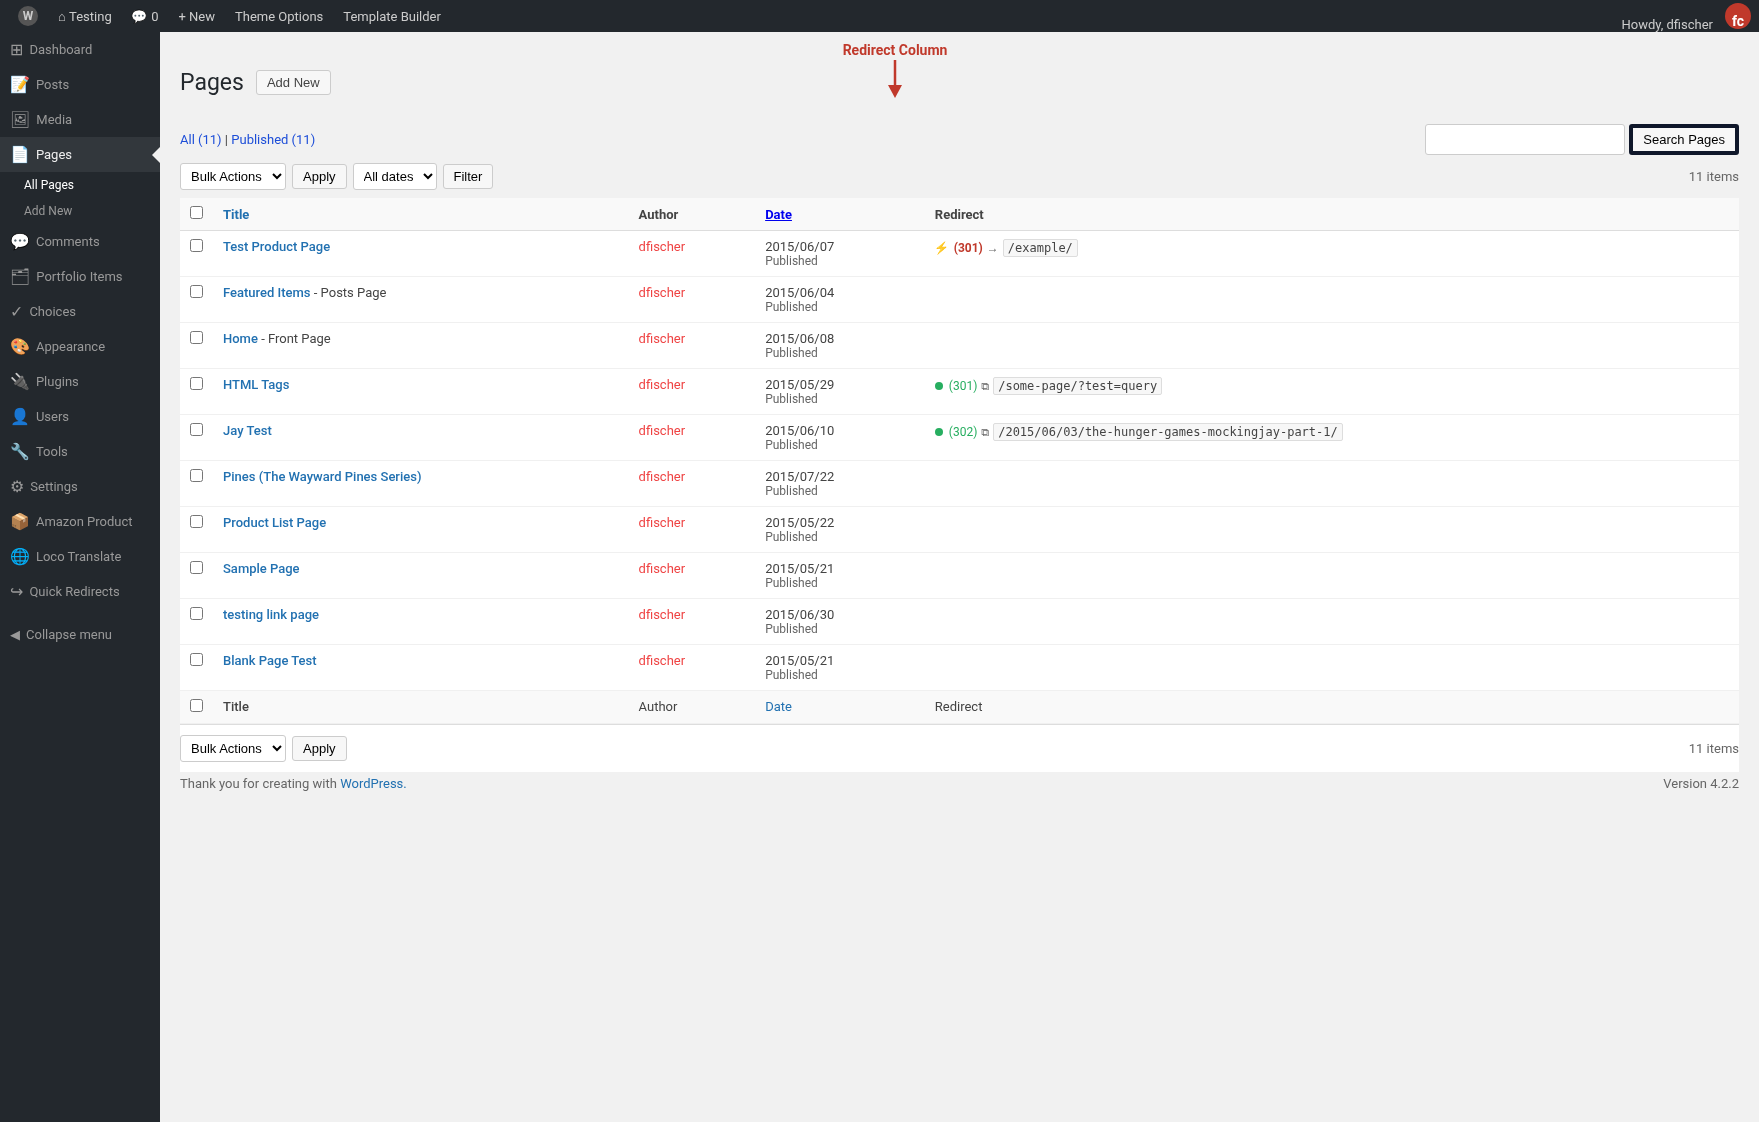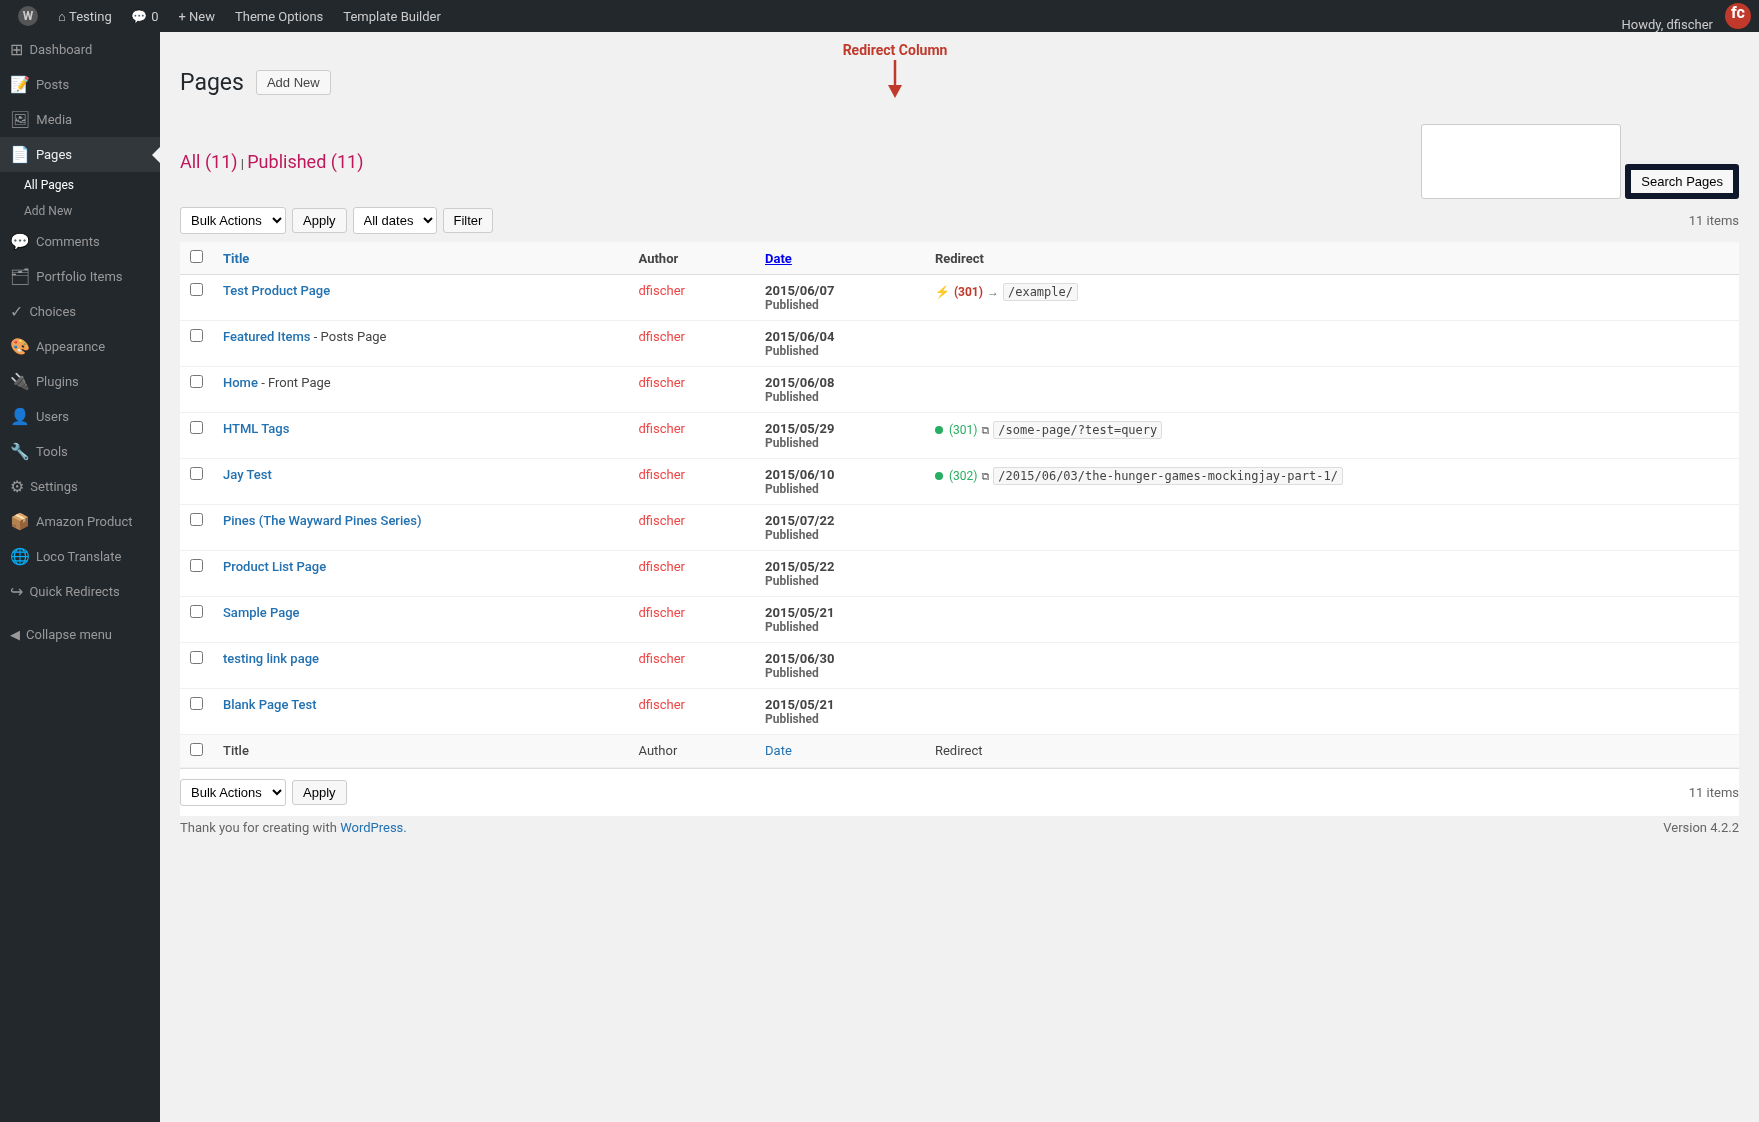--- a/index.html
+++ b/index.html
@@ -44,22 +44,22 @@
       margin-left: auto;
       display: flex;
       align-items: center;
     }
     .howdy-text { color: #ccc; font-size: 13px; padding: 0 8px; margin-top: 16px; }
     .fc-avatar {
       background: #c0392b;
       color: #fff;
       width: 26px; height: 26px;
       border-radius: 50%;
-      display: flex; align-items: flex-start; justify-content: center;
-      font-size: 16px; font-weight: bold;
+      display: flex; align-items: flex-end; justify-content: center;
+      font-size: 14px; font-weight: bold;
       margin-left: 4px;
     }
 
     
     #layout {
       display: flex;
       margin-top: 32px;
       min-height: calc(100vh - 32px);
     }
 
@@ -163,38 +163,37 @@
       margin: 2px auto 0 auto;
     }
 
     
     #filter-bar {
       display: flex;
       align-items: center;
       justify-content: space-between;
       margin-bottom: 8px;
     }
-    .page-counts a { color: #be185d; text-decoration: none; font-size: 18px; }
+    .page-counts a { color: #1d4ed8; text-decoration: none; font-size: 13px; }
     .page-counts span { color: #444; font-size: 13px; }
     .search-area { display: flex; gap: 4px; }
     .search-input {
       border: 1px solid #ccc;
       border-radius: 3px;
       padding: 4px 8px;
       font-size: 13px;
       width: 200px;
     }
     .search-btn {
       background: #f7f7f7;
-      border: 6px solid #0f172a;
+      border: 4px solid #0f172a;
       border-radius: 3px;
       padding: 4px 10px;
       font-size: 13px;
       cursor: pointer;
-      margin-top: 40px;
     }
 
     
     #toolbar {
       display: flex;
       align-items: center;
       gap: 6px;
       margin-bottom: 8px;
     }
     .bulk-select {
@@ -240,21 +239,21 @@
     #pages-table th.col-title a { color: #2271b1; text-decoration: none; }
     #pages-table td {
       padding: 8px 10px;
       border-bottom: 1px solid #f0f0f0;
       vertical-align: top;
       font-size: 13px;
     }
     .page-title-link { color: #2271b1; text-decoration: none; font-weight: 500; }
     .page-subtitle { color: #444; font-weight: normal; }
     .author-link { color: #ef4444; text-decoration: none; }
-    .date-cell { color: #444; font-weight: bold; }
+    .date-cell { color: #444; }
     .date-status { color: #666; font-size: 12px; }
     .redirect-cell { color: #444; }
     .redirect-badge {
       display: inline-flex; align-items: center; gap: 4px;
       font-size: 12px;
     }
     .redirect-301-red {
       background: transparent;
       color: #c0392b;
       font-weight: bold;

